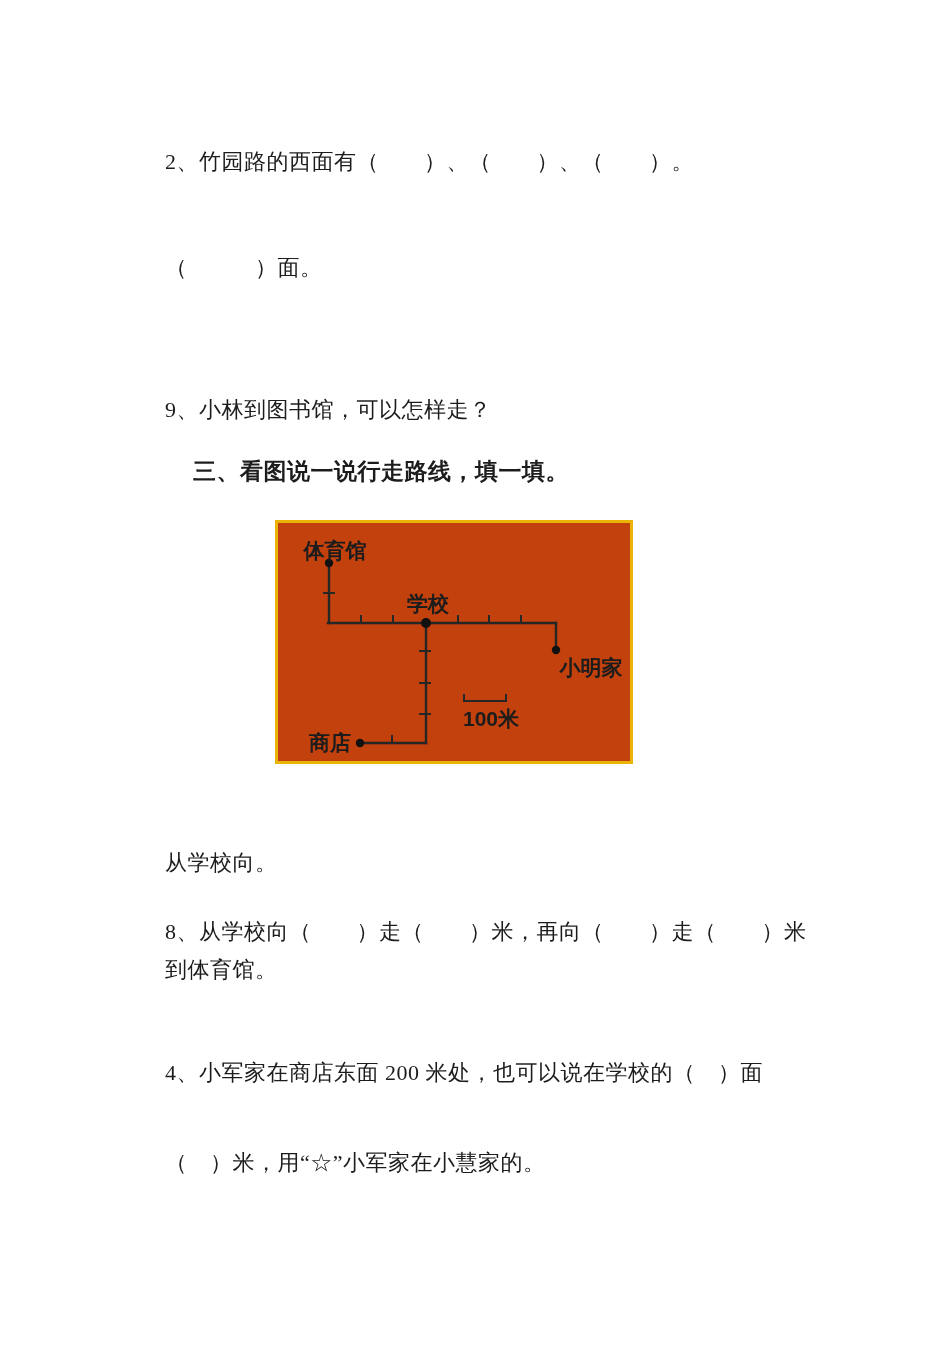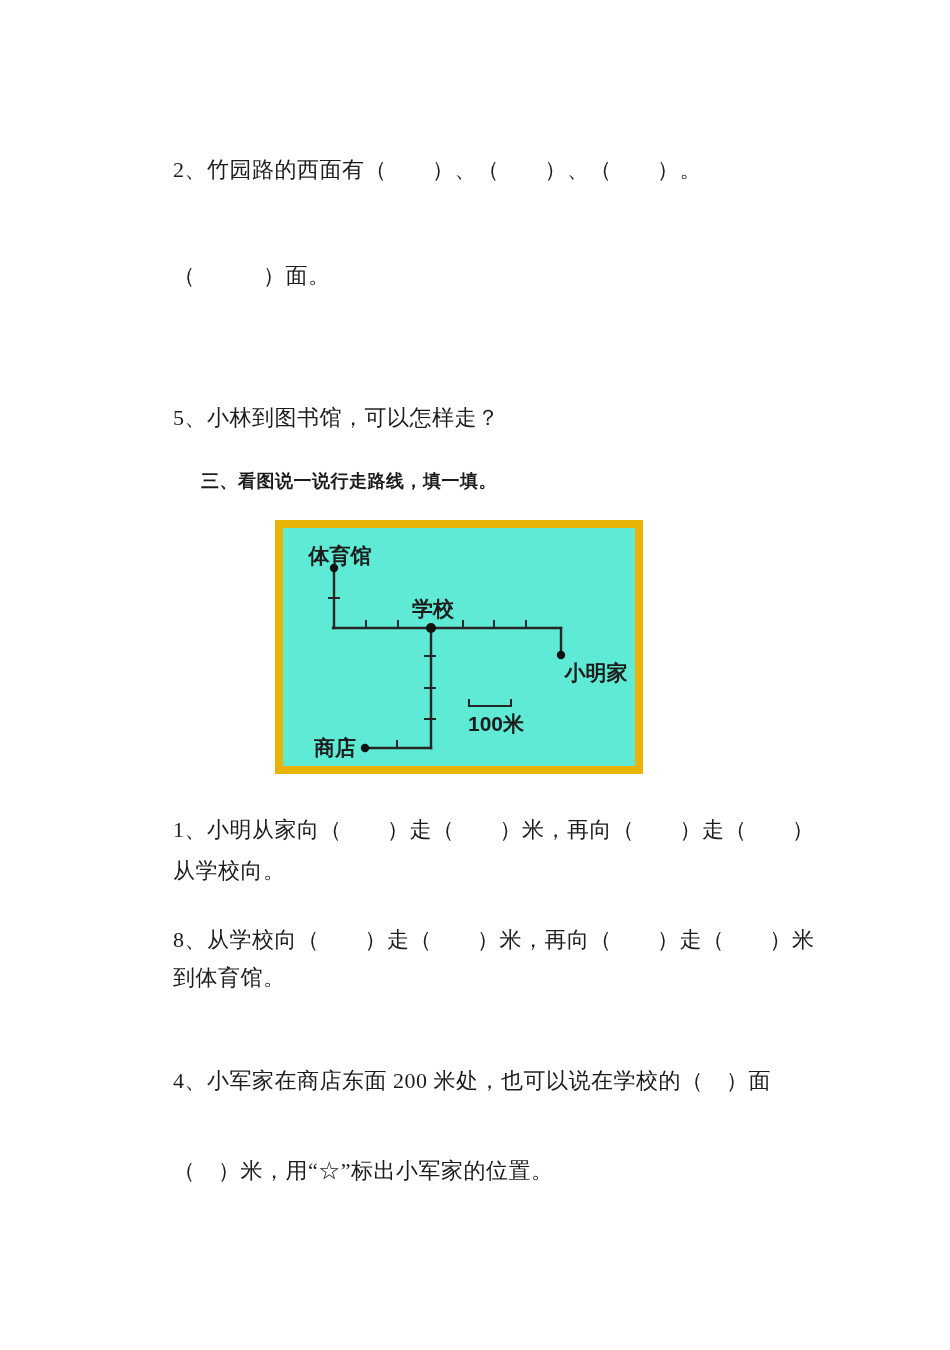--- a/index.html
+++ b/index.html
@@ -11,40 +11,40 @@
     width: 950px;
     height: 1350px;
     background: #ffffff;
     overflow: hidden;
     font-family: "Liberation Serif", "DejaVu Serif", serif;
     color: #1c1c1c;
   }
   .ln {
     position: absolute;
     left: 165px;
-    margin: 8px;
+    margin: 0;
     font-size: 22px;
     line-height: 40px;
     white-space: pre;
     letter-spacing: 0.5px;
   }
   .heading {
     left: 193px;
     font-weight: bold;
-    font-size: 18px;
-    font-family: Liberation Serif, serif;
+    font-size: 23px;
+    font-family: Liberation Mono, monospace;
   }
   .map-box {
     position: absolute;
     left: 275px;
     top: 520px;
     width: 352px;
     height: 238px;
-    border: 8px solid #eab308;
-    background: #5eead4;
+    border: 3px solid #eab308;
+    background: #c2410c;
   }
   .map-box svg {
     display: block;
     width: 352px;
     height: 238px;
   }
   .road {
     stroke: #262626;
     stroke-width: 2.4;
     fill: none;
@@ -71,21 +71,21 @@
     fill: none;
   }
 </style>
 </head>
 <body>
 
 <div class="page">
 
   <p class="ln" style="top:142px">2、竹园路的西面有（　　）、（　　）、（　　）。</p>
   <p class="ln" style="top:248px">（　　　）面。</p>
-  <p class="ln" style="top:390px">5、小林到图书馆，可以怎样走？</p>
+  <p class="ln" style="top:390px">9、小林到图书馆，可以怎样走？</p>
 
   <p class="ln heading" style="top:453px">三、看图说一说行走路线，填一填。</p>
 
   <div class="map-box">
     <svg viewBox="0 0 352 238" xmlns="http://www.w3.org/2000/svg">
 
       <path class="road" d="M51,40 L51,100"></path>
       <path class="road" d="M50,100 L278,100"></path>
       <path class="road" d="M278,100 L278,127"></path>
       <path class="road" d="M148,100 L148,220"></path>
@@ -104,20 +104,19 @@
       <path class="scale-bracket" d="M186,171 L186,178 L228,178 L228,171"></path>
 
       <text class="map-label" x="57" y="35" text-anchor="middle">体育馆</text>
       <text class="map-label" x="150" y="88" text-anchor="middle">学校</text>
       <text class="map-label" x="313" y="152" text-anchor="middle">小明家</text>
       <text class="map-label" x="52" y="227" text-anchor="middle">商店</text>
       <text class="map-label" x="213" y="203" text-anchor="middle">100米</text>
     </svg>
   </div>
 
-  <p class="ln" style="top:802px">1、小明从家向（　　）走（　　）米，再向（　　）走（　　）</p>
   <p class="ln" style="top:843px">从学校向。</p>
   <p class="ln" style="top:912px">8、从学校向（　　）走（　　）米，再向（　　）走（　　）米</p>
   <p class="ln" style="top:950px">到体育馆。</p>
   <p class="ln" style="top:1053px">4、小军家在商店东面 200 米处，也可以说在学校的（　）面</p>
-  <p class="ln" style="top:1143px">（　）米，用“☆”标出小军家的位置。</p>
+  <p class="ln" style="top:1143px">（　）米，用“☆”小军家在小慧家的。</p>
 
 </div>
 
 </body></html>

